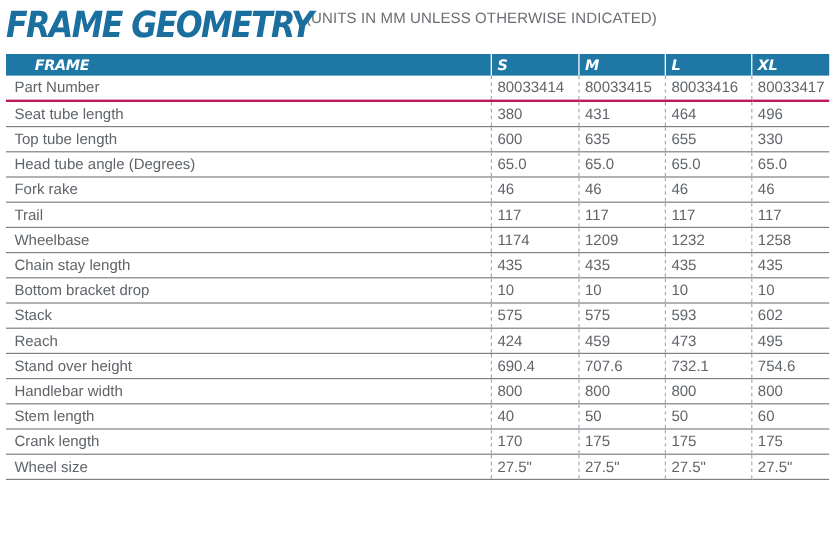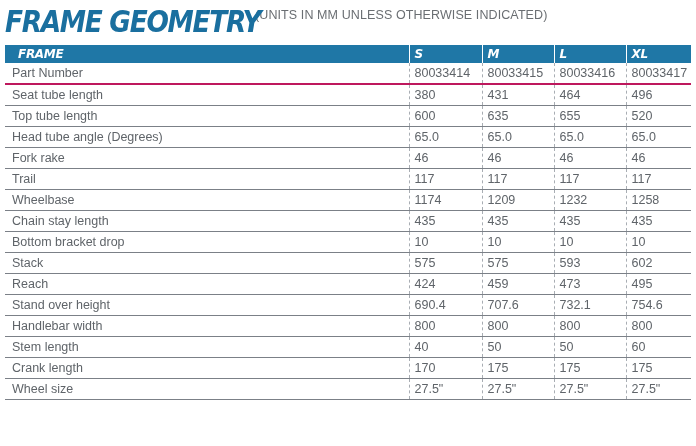--- a/index.html
+++ b/index.html
@@ -2,21 +2,21 @@
 <html><head>
 <meta charset="utf-8">
 <style>
   html, body { margin:0; padding:0; background:#ffffff; }
   body { width:696px; height:446px; overflow:hidden; position:relative; font-family:"Liberation Sans", sans-serif; }
   .title-row { position:absolute; left:5px; top:2px; height:36px; display:flex; align-items:flex-end; white-space:nowrap; }
   .title { font-family:"DejaVu Sans", sans-serif; font-weight:bold; font-style:italic; font-size:30px; color:#1a6f9f; letter-spacing:-1.5px; line-height:32px; transform:scaleX(0.88); transform-origin:left bottom; display:inline-block; width:235px; }
   .subtitle { font-size:12.5px; color:#6a6e72; margin-left:15px; margin-bottom:16px; letter-spacing:0.1px; }
   table { position:absolute; left:5px; top:45px; width:686px; border-collapse:collapse; table-layout:fixed; }
   col.c0 { width:404px; } col.c1 { width:73px; } col.c2 { width:72px; } col.c3 { width:72px; } col.c4 { width:65px; }
-  thead th { background:#1f77a6; color:#ffffff; font-style:italic; font-weight:bold; font-size:12px; text-align:left; height:18px; padding:0 0 0 13px; font-family:"DejaVu Sans", sans-serif; letter-spacing:-0.3px; }
+  thead th { background:#1f77a6; color:#ffffff; font-style:italic; font-weight:bold; font-size:12px; text-align:left; height:18px; padding:0 0 0 24px; font-family:"DejaVu Sans", sans-serif; letter-spacing:-0.3px; }
   thead th.size { border-left:1px solid #ffffff; padding-left:5px; }
   tbody td { height:20px; padding:0 0 0 7px; font-size:12.5px; color:#5f6469; border-bottom:1.5px solid #7b8087; white-space:nowrap; }
   tbody td.val { border-left:1px dashed #a8adb3; padding-left:5px; }
   tbody tr:first-child td { border-bottom:2px solid #be185d; }
 </style>
 </head>
 <body>
 
 <div class="title-row">
   <span class="title">FRAME GEOMETRY</span>
@@ -53,21 +53,21 @@
         <td class="val">380</td>
         <td class="val">431</td>
         <td class="val">464</td>
         <td class="val">496</td>
       </tr>
       <tr>
         <td>Top tube length</td>
         <td class="val">600</td>
         <td class="val">635</td>
         <td class="val">655</td>
-        <td class="val">520</td>
+        <td class="val">330</td>
       </tr>
       <tr>
         <td>Head tube angle (Degrees)</td>
         <td class="val">65.0</td>
         <td class="val">65.0</td>
         <td class="val">65.0</td>
         <td class="val">65.0</td>
       </tr>
       <tr>
         <td>Fork rake</td>

